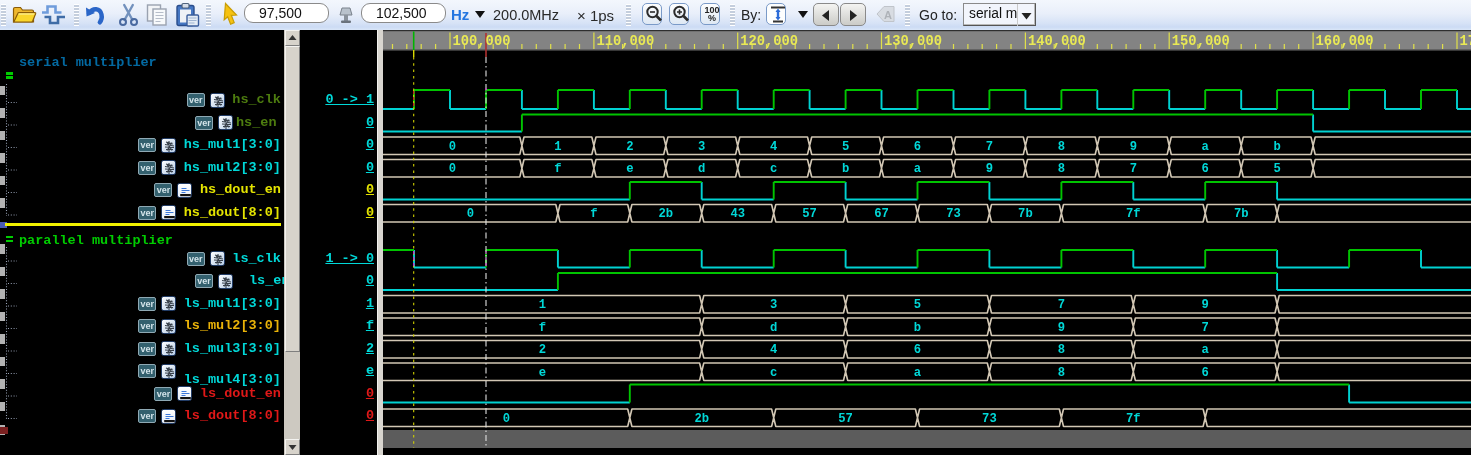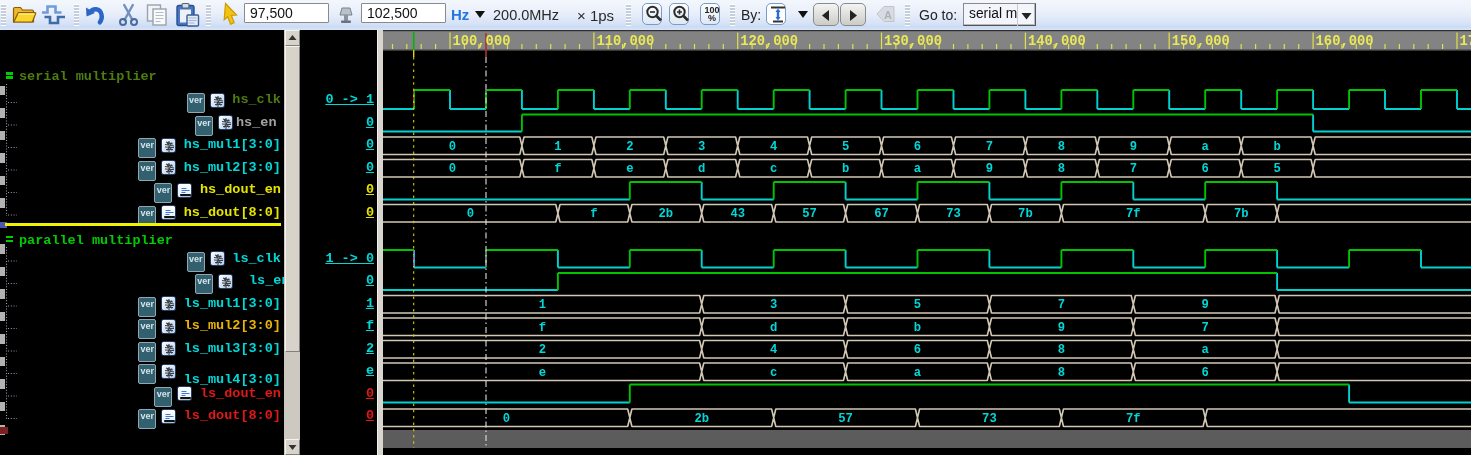--- a/index.html
+++ b/index.html
@@ -2,35 +2,35 @@
 <html><head><meta charset="utf-8"><style>
 * { margin:0; padding:0; box-sizing:border-box; }
 body { width:1471px; height:455px; overflow:hidden; background:#000; font-family:"Liberation Sans",sans-serif; }
 #page { position:relative; width:1471px; height:455px; }
 #tbar { position:absolute; left:0; top:0; width:1471px; height:30px;
   background:linear-gradient(#f3f7fd 0%, #e9effa 45%, #d6e2f6 78%, #ccdbf4 90%, #d9e6f8 100%); }
 .grip { position:absolute; top:4px; width:5px; height:22px;
   background:repeating-linear-gradient(#ffffff 0 1.5px, #c4cedd 1.5px 3px); }
 .ti { position:absolute; }
 .tt { position:absolute; font-family:"Liberation Sans",sans-serif; }
-.tin { position:absolute; top:3px; width:85px; height:20px; border:1px solid #8a8a8a; border-radius:1px;
-  font:14px "Liberation Sans",sans-serif; color:#111; padding-left:5px; background:#fff; }
+.tin { position:absolute; top:3px; width:85px; height:20px; border:1px solid #8a8a8a; border-radius:9px;
+  font:14px "Liberation Sans",sans-serif; color:#111; padding-left:14px; background:#fff; }
 .zb { position:absolute; top:3px; width:20px; height:22px; border:1.4px solid #7a9ac8; border-radius:5px;
   background:linear-gradient(#fefefe, #dee8f4); }
 .gbn { position:absolute; top:3px; width:26px; height:23px; border:1.2px solid #8a8a8a; border-radius:5px;
   background:linear-gradient(#f4f4f2, #cbcbc7); }
 #names { position:absolute; left:0; top:30px; width:284px; height:425px; background:#000; overflow:hidden; }
 #vscroll { position:absolute; left:284px; top:30px; width:16px; height:425px; background:#cdc9c1; }
 #values { position:absolute; left:300px; top:30px; width:77px; height:425px; background:#000; overflow:hidden; }
 #split { position:absolute; left:377px; top:30px; width:6px; height:425px; background:#d8d5cf; border-left:1px solid #f2f1ee; }
 #wave { position:absolute; left:383px; top:30px; width:1088px; height:425px; background:#000; }
 .mt { position:absolute; font:bold 13.5px "Liberation Mono",monospace; white-space:pre; }
 .vt { position:absolute; right:3px; font:bold 13.5px "Liberation Mono",monospace; white-space:pre;text-decoration:underline; }
 .gut { position:absolute; left:0; width:4.5px; height:9.5px; background:#b2b2b2; }
-.ver { position:absolute; width:18px; height:20px; background:#33606e; border:1px solid #8fa9b4; border-radius:2px;
+.ver { position:absolute; width:18px; height:14px; background:#33606e; border:1px solid #8fa9b4; border-radius:2px;
   font:bold 9px "Liberation Sans",sans-serif; color:#d4e4ea; text-align:center; line-height:12px; }
 .ic { display:block; width:15px; height:15px; border:1px solid #223c66; border-radius:2.5px; }
 .ica { background:linear-gradient(135deg,#fdfeff,#b6cce6); }
 .icb { background:linear-gradient(#ffffff,#e4edf8); }
 .sb3d { border-top:1px solid #f4f3f0; border-left:1px solid #f4f3f0; border-right:1px solid #7f7f7f; border-bottom:1px solid #7f7f7f; background:#d7d3cb; position:absolute; left:0.5px; width:15px; }
 </style></head><body>
 <div id="page">
 <div id="tbar">
       <div class="grip" style="left:1px"></div>
       <svg class="ti" style="left:12px;top:4px" width="25" height="22" viewBox="0 0 25 22">
@@ -142,32 +142,32 @@
       <div class="gut" style="top:304.0px"></div>
       <div class="gut" style="top:326.5px"></div>
       <div class="gut" style="top:349.0px"></div>
       <div class="gut" style="top:371.5px"></div>
       <div class="gut" style="top:395px"></div>
       <svg width="284" height="425" style="position:absolute;left:0;top:0">
         <path d="M6.5 54V186M6.5 217V390M8 72.5H17M8 95.0H17M8 117.5H17M8 140.0H17M8 162.5H17M8 185.0H17M8 231.0H17M8 253.5H17M8 276.0H17M8 298.5H17M8 321.0H17M8 343.5H17M8 366.0H17M8 388.5H17" stroke="#98a2b6" stroke-width="1.1" fill="none" stroke-dasharray="1,1.8"></path>
       </svg>
       <div style="position:absolute;left:6px;top:42.0px;width:7px;height:2.6px;background:#00cc00"></div>
       <div style="position:absolute;left:6px;top:46.0px;width:7px;height:2.6px;background:#00cc00"></div>
-      <div class="mt" style="left:19px;top:39.0px;color:#4d7c0f">serial multiplier</div>
+      <div class="mt" style="left:19px;top:25px;color:#0369a1">serial multiplier</div>
       <div style="position:absolute;left:6px;top:205.5px;width:7px;height:2.6px;background:#00cc00"></div>
       <div style="position:absolute;left:6px;top:209.5px;width:7px;height:2.6px;background:#00cc00"></div>
       <div class="mt" style="left:19px;top:202.5px;color:#00cc00">parallel multiplier</div>
       <div class="mt" style="left:232.3px;top:62.0px;color:#4d7c0f">hs_clk</div>
       <div style="position:absolute;left:209.8px;top:62.5px">
         <span class="ic ica"><svg width="15" height="15" viewBox="0 0 15 15">
             <path d="M4 3l7 2M3 5.5l9 1.5M3 8l9 .5M4 10.5l7 0M7 2v11M5 3.5l5 8M10 3.5l-5 8" stroke="#38404a" stroke-width="1.1" fill="none"></path>
           </svg></span>
       </div>
       <div class="ver" style="left:186.8px;top:63.0px">ver</div>
-      <div class="mt" style="left:236px;top:84.5px;color:#a3a3a3">hs_en</div>
+      <div class="mt" style="left:236px;top:84.5px;color:#4d7c0f">hs_en</div>
       <div style="position:absolute;left:217.9px;top:85.0px">
         <span class="ic ica"><svg width="15" height="15" viewBox="0 0 15 15">
             <path d="M4 3l7 2M3 5.5l9 1.5M3 8l9 .5M4 10.5l7 0M7 2v11M5 3.5l5 8M10 3.5l-5 8" stroke="#38404a" stroke-width="1.1" fill="none"></path>
           </svg></span>
       </div>
       <div class="ver" style="left:194.9px;top:85.5px">ver</div>
       <div class="mt" style="left:183.7px;top:107.0px;color:#00d8d8">hs_mul1[3:0]</div>
       <div style="position:absolute;left:161.2px;top:107.5px">
         <span class="ic ica"><svg width="15" height="15" viewBox="0 0 15 15">
             <path d="M4 3l7 2M3 5.5l9 1.5M3 8l9 .5M4 10.5l7 0M7 2v11M5 3.5l5 8M10 3.5l-5 8" stroke="#38404a" stroke-width="1.1" fill="none"></path>

